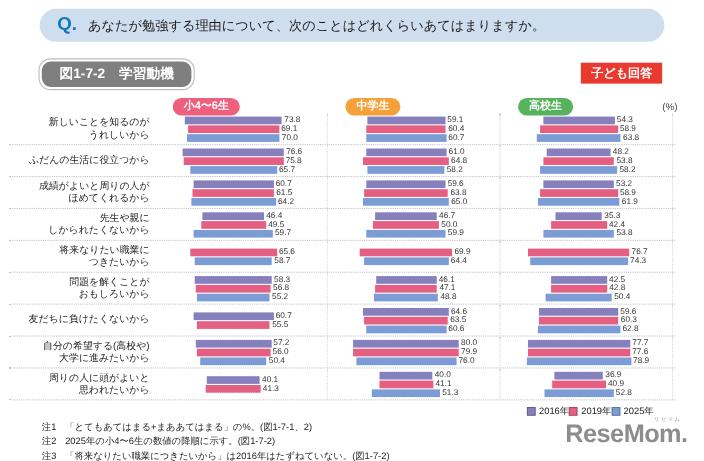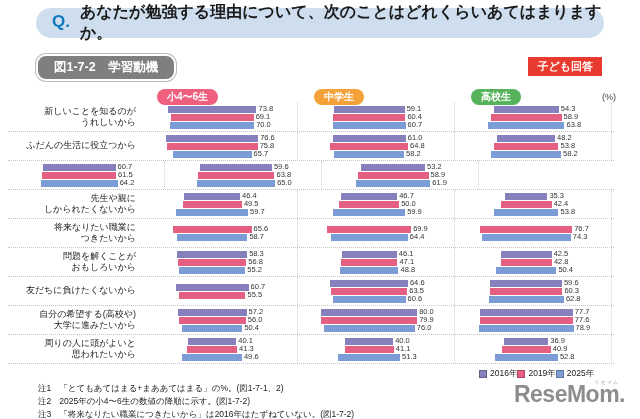--- a/index.html
+++ b/index.html
@@ -2,21 +2,21 @@
 <html><head>
 <meta charset="utf-8">
 <style>
   html,body{margin:0;padding:0;background:#fff;}
   .page{position:relative;width:640px;height:419px;background:#ffffff;overflow:hidden;
         font-family:"Liberation Sans","DejaVu Sans",sans-serif;}
   
   .q-banner{position:absolute;left:36px;top:8px;width:568px;height:30px;background:#cfdeee;
             border-radius:15px;display:flex;align-items:center;box-sizing:border-box;}
   .q-mark{color:#0e78bc;font-weight:bold;font-size:17px;margin:0 10px 2px 16px;}
-  .q-text{font-size:16px;font-weight:bold;color:#1a1a1a;}
+  .q-text{font-size:12px;font-weight:normal;color:#1a1a1a;}
   
   .fig-title{position:absolute;left:36px;top:54px;background:#7f7f7f;color:#fff;font-weight:bold;
              font-size:12.5px;padding:3px 16px;border-radius:10px;border:2px solid #fff;
              box-shadow:0 0 0 1px #bdbdbd;}
   .kodomo{position:absolute;right:38px;top:57px;background:#e83a2e;color:#fff;font-weight:bold;
           font-size:11px;padding:2px 9px;}
   
   .col-headers{position:absolute;left:2px;top:86px;width:606px;display:flex;}
   .ch-spacer{width:133px;}
   .col-cell{width:157px;box-sizing:border-box;}
@@ -159,20 +159,22 @@
             <div class="bar" style="width: 64.56px; background: rgb(229, 95, 130);"></div>
             <span class="bar-value">53.8</span>
           </div>
           <div class="bar-line">
             <div class="bar" style="width: 69.84px; background: rgb(123, 156, 212);"></div>
             <span class="bar-value">58.2</span>
           </div>
         </div>
       </div>
       <div class="chart-row">
+        <div class="row-label">成績がよいと周りの人が
+ほめてくれるから</div>
         <div class="bar-group">
           <div class="bar-line">
             <div class="bar" style="width: 72.84px; background: rgb(134, 128, 189);"></div>
             <span class="bar-value">60.7</span>
           </div>
           <div class="bar-line">
             <div class="bar" style="width: 73.8px; background: rgb(229, 95, 130);"></div>
             <span class="bar-value">61.5</span>
           </div>
           <div class="bar-line">
@@ -426,24 +428,20 @@
         <div class="row-label">周りの人に頭がよいと
 思われたいから</div>
         <div class="bar-group">
           <div class="bar-line">
             <div class="bar" style="width: 48.12px; background: rgb(134, 128, 189);"></div>
             <span class="bar-value">40.1</span>
           </div>
           <div class="bar-line">
             <div class="bar" style="width: 49.56px; background: rgb(229, 95, 130);"></div>
             <span class="bar-value">41.3</span>
-          </div>
-          <div class="bar-line">
-            <div class="bar" style="width: 59.52px; background: rgb(123, 156, 212);"></div>
-            <span class="bar-value">49.6</span>
           </div>
         </div>
         <div class="bar-group">
           <div class="bar-line">
             <div class="bar" style="width: 48px; background: rgb(134, 128, 189);"></div>
             <span class="bar-value">40.0</span>
           </div>
           <div class="bar-line">
             <div class="bar" style="width: 49.32px; background: rgb(229, 95, 130);"></div>
             <span class="bar-value">41.1</span>

